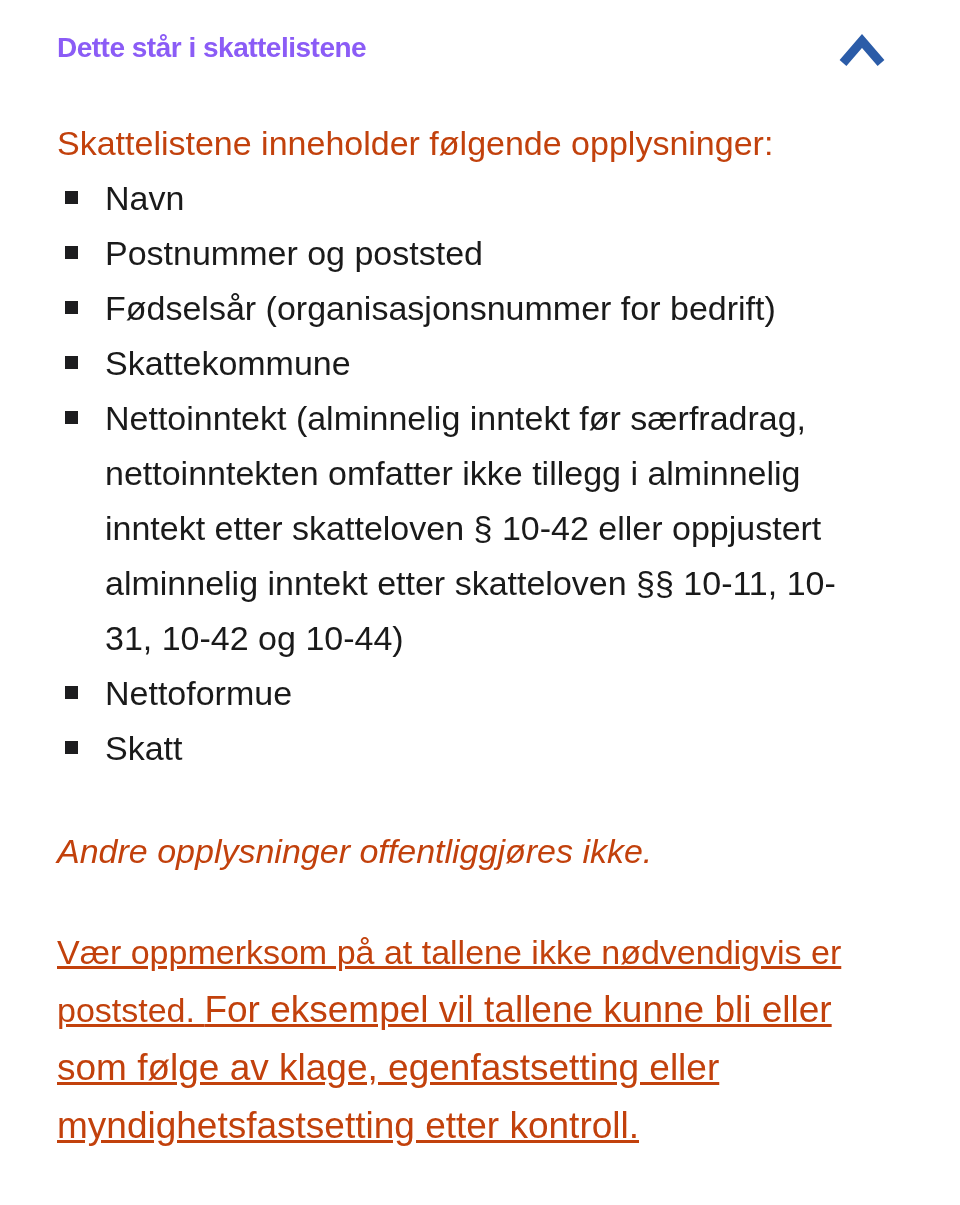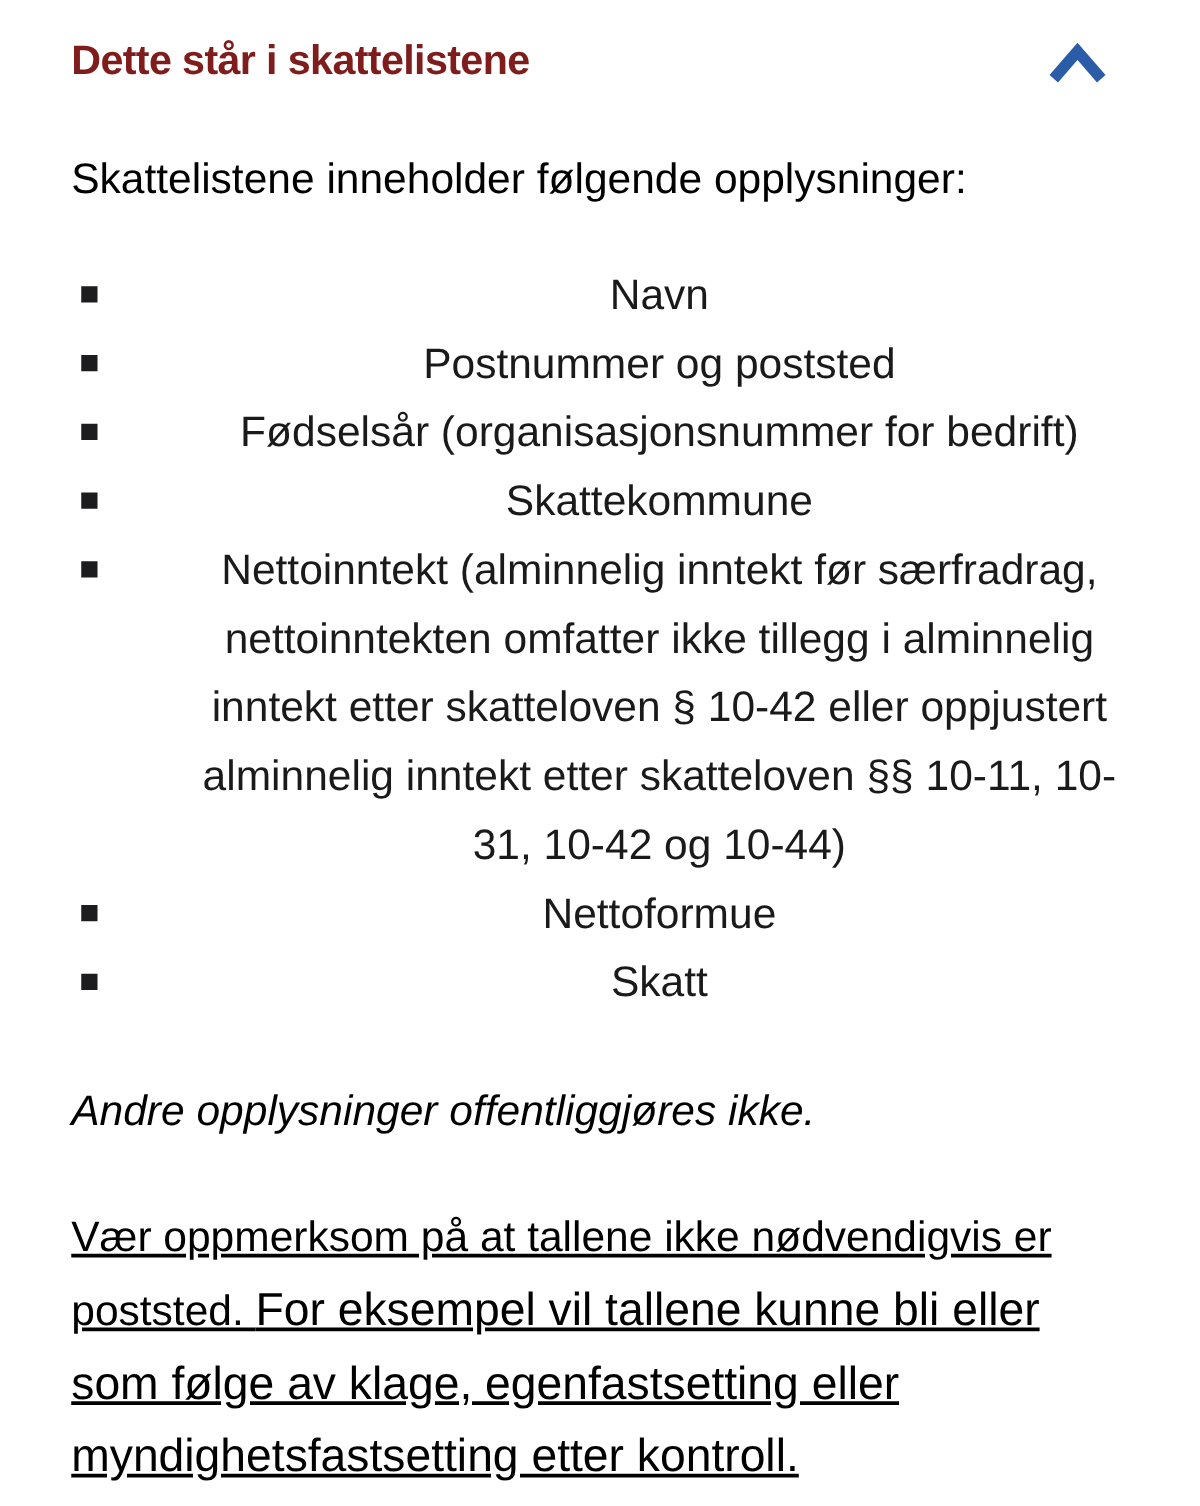--- a/index.html
+++ b/index.html
@@ -16,43 +16,41 @@
   }
   
   .acc-header {
     margin-top: 24px;
     display: flex;
     align-items: flex-start;
     justify-content: space-between;
     cursor: pointer;
   }
   .acc-title {
-    font-size: 33px;
+    font-size: 28px;
     font-weight: bold;
     letter-spacing: -0.5px;
     line-height: 48px;
-    color: #7f1d1d;
+    color: #8b5cf6;
   }
   .chevron {
     margin-top: 10px;
     margin-right: 64px;
     flex: 0 0 auto;
     display: block;
   }
   
   .para {
     font-size: 34px;
     line-height: 55px;
-    color: #000000;
+    color: #c2410c;
   }
   .intro { margin-top: 44px; }
   .info-list {
     list-style: none;
-    margin-top: 38px;
-    text-align: center;
   }
   .info-list li {
     display: flex;
     align-items: flex-start;
     font-size: 34px;
     line-height: 55px;
   }
   .bullet {
     flex: 0 0 auto;
     width: 13px; height: 13px;

